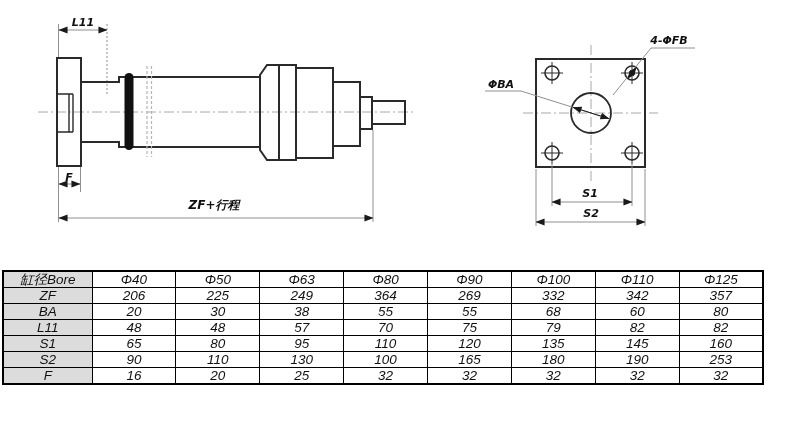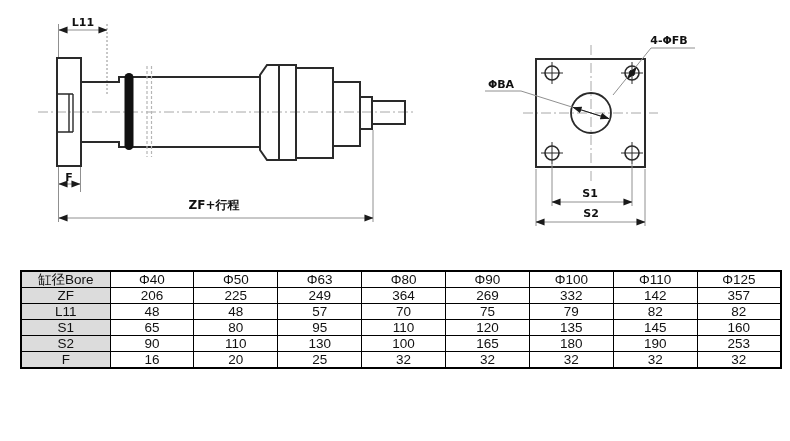--- a/index.html
+++ b/index.html
@@ -1,22 +1,22 @@
 <!DOCTYPE html>
 <html><head>
 <meta charset="utf-8">
 <style>
   html,body{margin:0;padding:0;background:#fff;}
   .stage{position:relative;width:790px;height:441px;background:#ffffff;overflow:hidden;
-         font-family:"Liberation Sans",sans-serif;}
+         font-family:"Liberation Sans",sans-serif;font-style:italic;}
   .stage svg{position:absolute;top:0;left:0;}
   svg text{fill:#111;font-family:"DejaVu Sans",sans-serif;font-weight:600;}
   .dim-label{font-size:11px;}
   .dim-label-big{font-size:12px;}
-  table.dim{position:absolute;left:20px;top:270px;width:762px;border-collapse:collapse;
+  table.dim{position:absolute;left:2px;top:270px;width:762px;border-collapse:collapse;
             table-layout:fixed;border:2px solid #000;background:#fff;}
   table.dim th,table.dim td{border:1px solid #000;height:15px;padding:0;margin:0;
             text-align:center;vertical-align:middle;font-size:13.5px;font-weight:400;
             color:#111;line-height:15px;font-family:"Liberation Sans",sans-serif;}
   table.dim .lbl{background:#dcdcdc;}
 </style>
 </head>
 <body>
 
 <div class="stage">
@@ -150,22 +150,33 @@
         <th>Φ125</th>
       </tr>
       <tr>
         <th class="lbl">ZF</th>
         <td>206</td>
         <td>225</td>
         <td>249</td>
         <td>364</td>
         <td>269</td>
         <td>332</td>
-        <td>142</td>
+        <td>342</td>
         <td>357</td>
+      </tr>
+      <tr>
+        <th class="lbl">BA</th>
+        <td>20</td>
+        <td>30</td>
+        <td>38</td>
+        <td>55</td>
+        <td>55</td>
+        <td>68</td>
+        <td>60</td>
+        <td>80</td>
       </tr>
       <tr>
         <th class="lbl">L11</th>
         <td>48</td>
         <td>48</td>
         <td>57</td>
         <td>70</td>
         <td>75</td>
         <td>79</td>
         <td>82</td>

